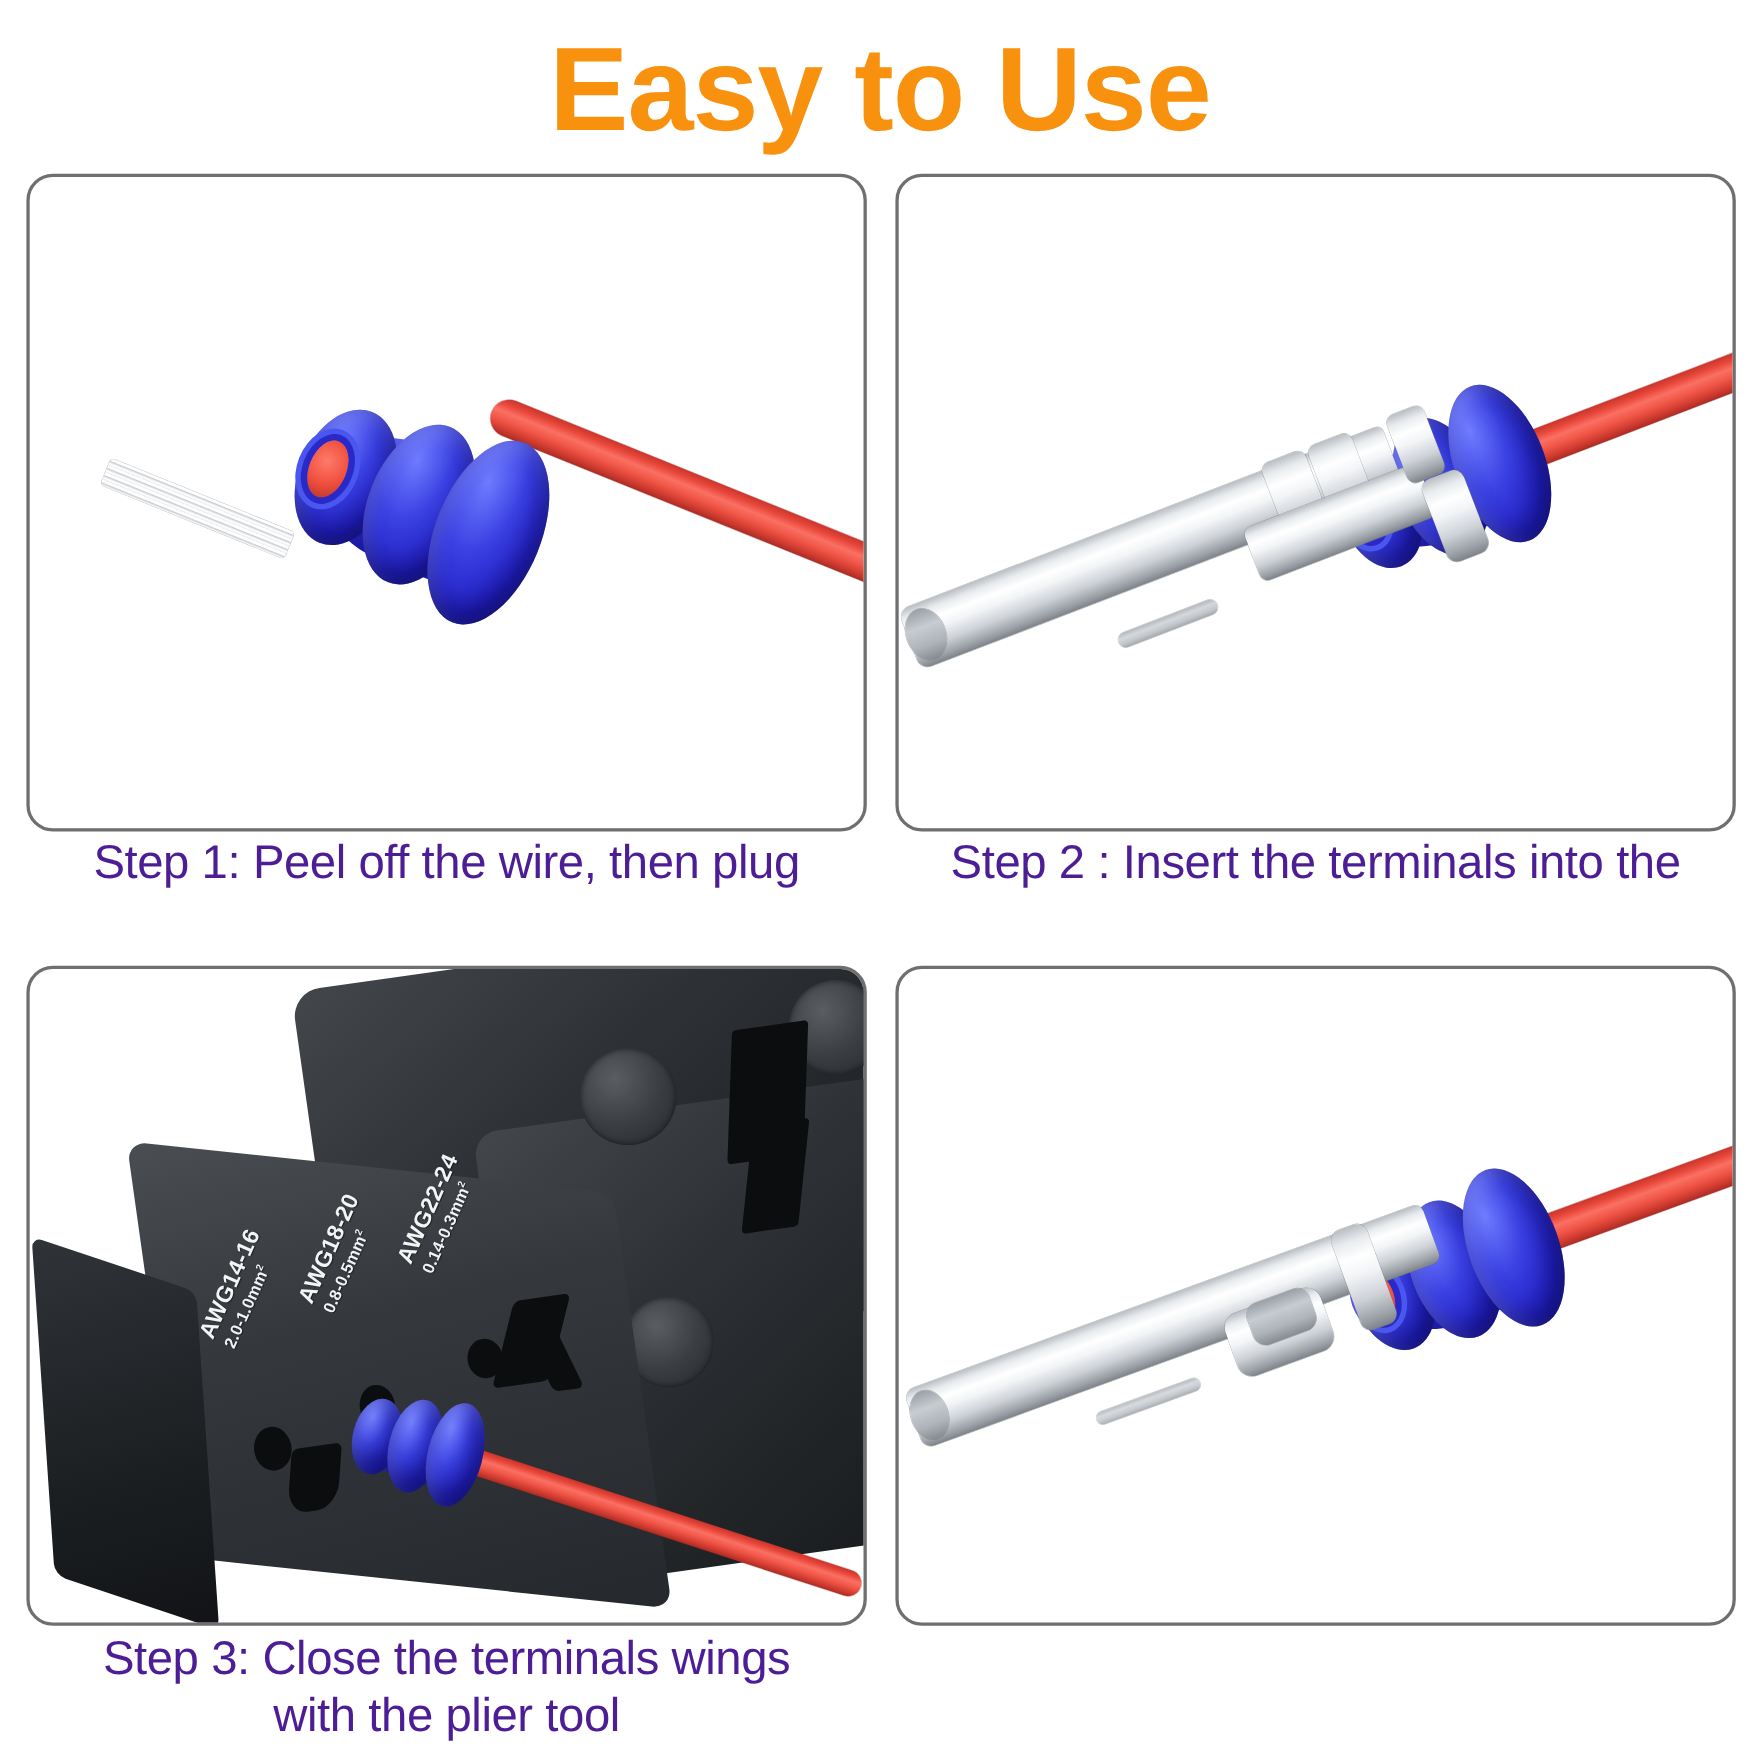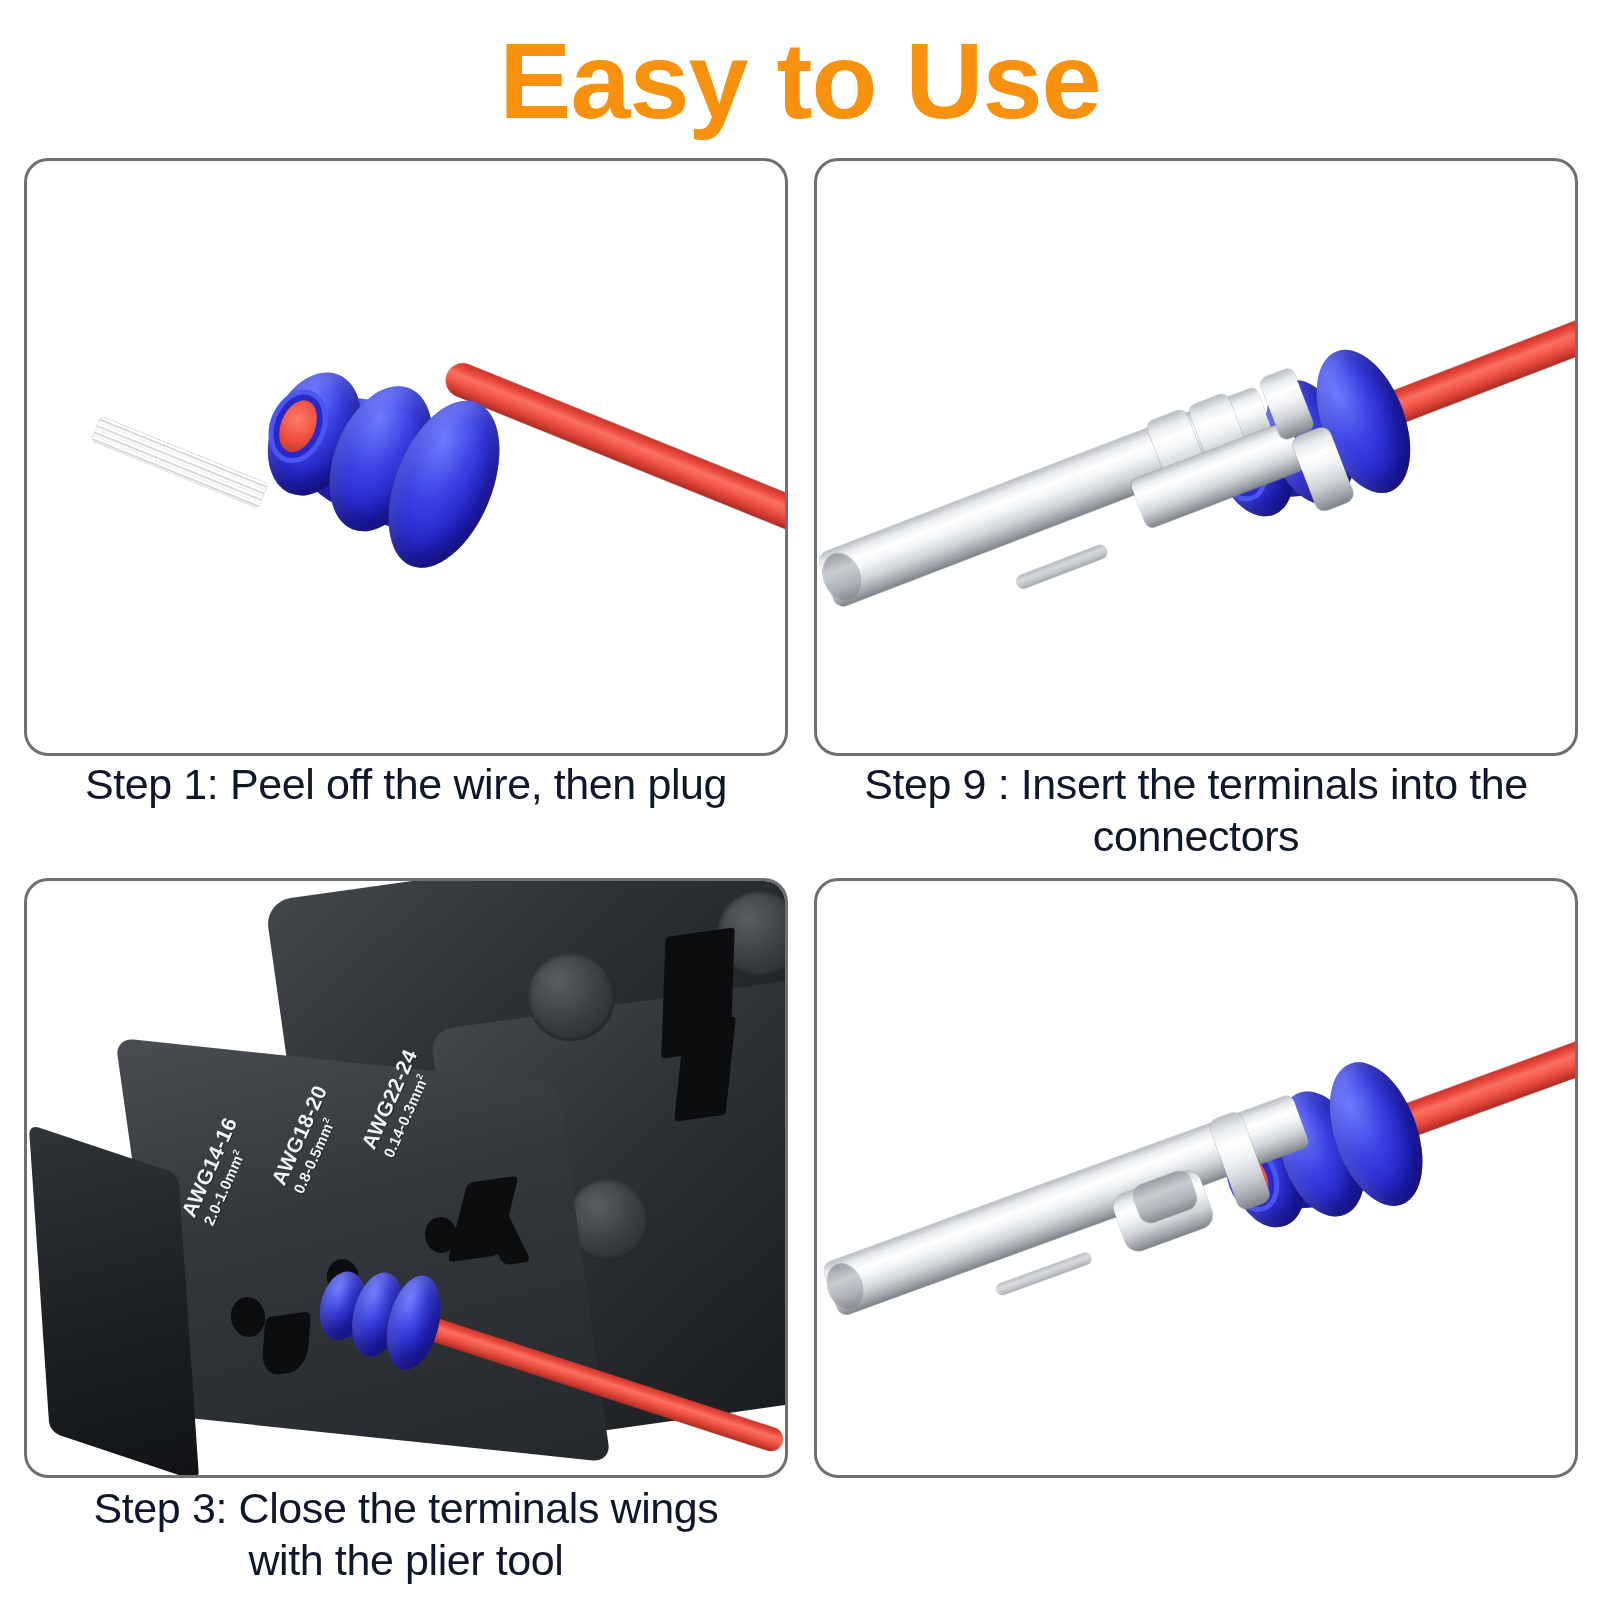--- a/index.html
+++ b/index.html
@@ -44,21 +44,21 @@
   .cell.r1c1 .panel,.cell.r1c2 .panel{height:598px;}
   .cell.r2c1 .panel,.cell.r2c2 .panel{height:600px;}
 
   .caption{
     position:absolute;
     left:0;right:0;
     top:600px;
     text-align:center;
     font-size:43px;
     line-height:52px;
-    color:#0f172a;
+    color:#4c1d95;
     padding:0 2px;
     letter-spacing:-0.4px;
   }
   .cell.r2c1 .caption,.cell.r2c2 .caption{top:604px;}
   .caption .ln{display:block;white-space:nowrap;}
 
   
   .art{position:absolute;inset:0;}
 
   
@@ -182,22 +182,21 @@
 
           <div class="metal" style="left:340px;top:252px;width:42px;height:74px;border-radius:8px;transform:rotate(-21deg);"></div>
           <div class="metal" style="left:382px;top:236px;width:42px;height:74px;border-radius:8px;transform:rotate(-21deg);"></div>
           <div class="metal" style="left:316px;top:288px;width:170px;height:52px;border-radius:8px;transform:rotate(-21deg);"></div>
 
           <div class="metal" style="left:452px;top:210px;width:36px;height:66px;border-radius:8px;transform:rotate(-21deg);"></div>
           <div class="metal" style="left:486px;top:268px;width:40px;height:80px;border-radius:10px;transform:rotate(-21deg);"></div>
         </div>
       </div>
       <div class="caption">
-        <span class="ln">Step 9 : Insert the terminals into the</span>
-        <span class="ln">connectors</span>
+        <span class="ln">Step 2 : Insert the terminals into the</span>
       </div>
     </div>
 
     <div class="cell r2c1">
       <div class="panel">
         <div class="art">
 
           <div class="plier" style="left:260px;top:-20px;width:560px;height:360px;border-radius:26px;transform:rotate(-8deg);"></div>
           <div class="plier" style="left:430px;top:120px;width:400px;height:420px;border-radius:22px;transform:rotate(-8deg);"></div>
           <div class="rivet" style="left:500px;top:72px;width:88px;height:88px;"></div>

